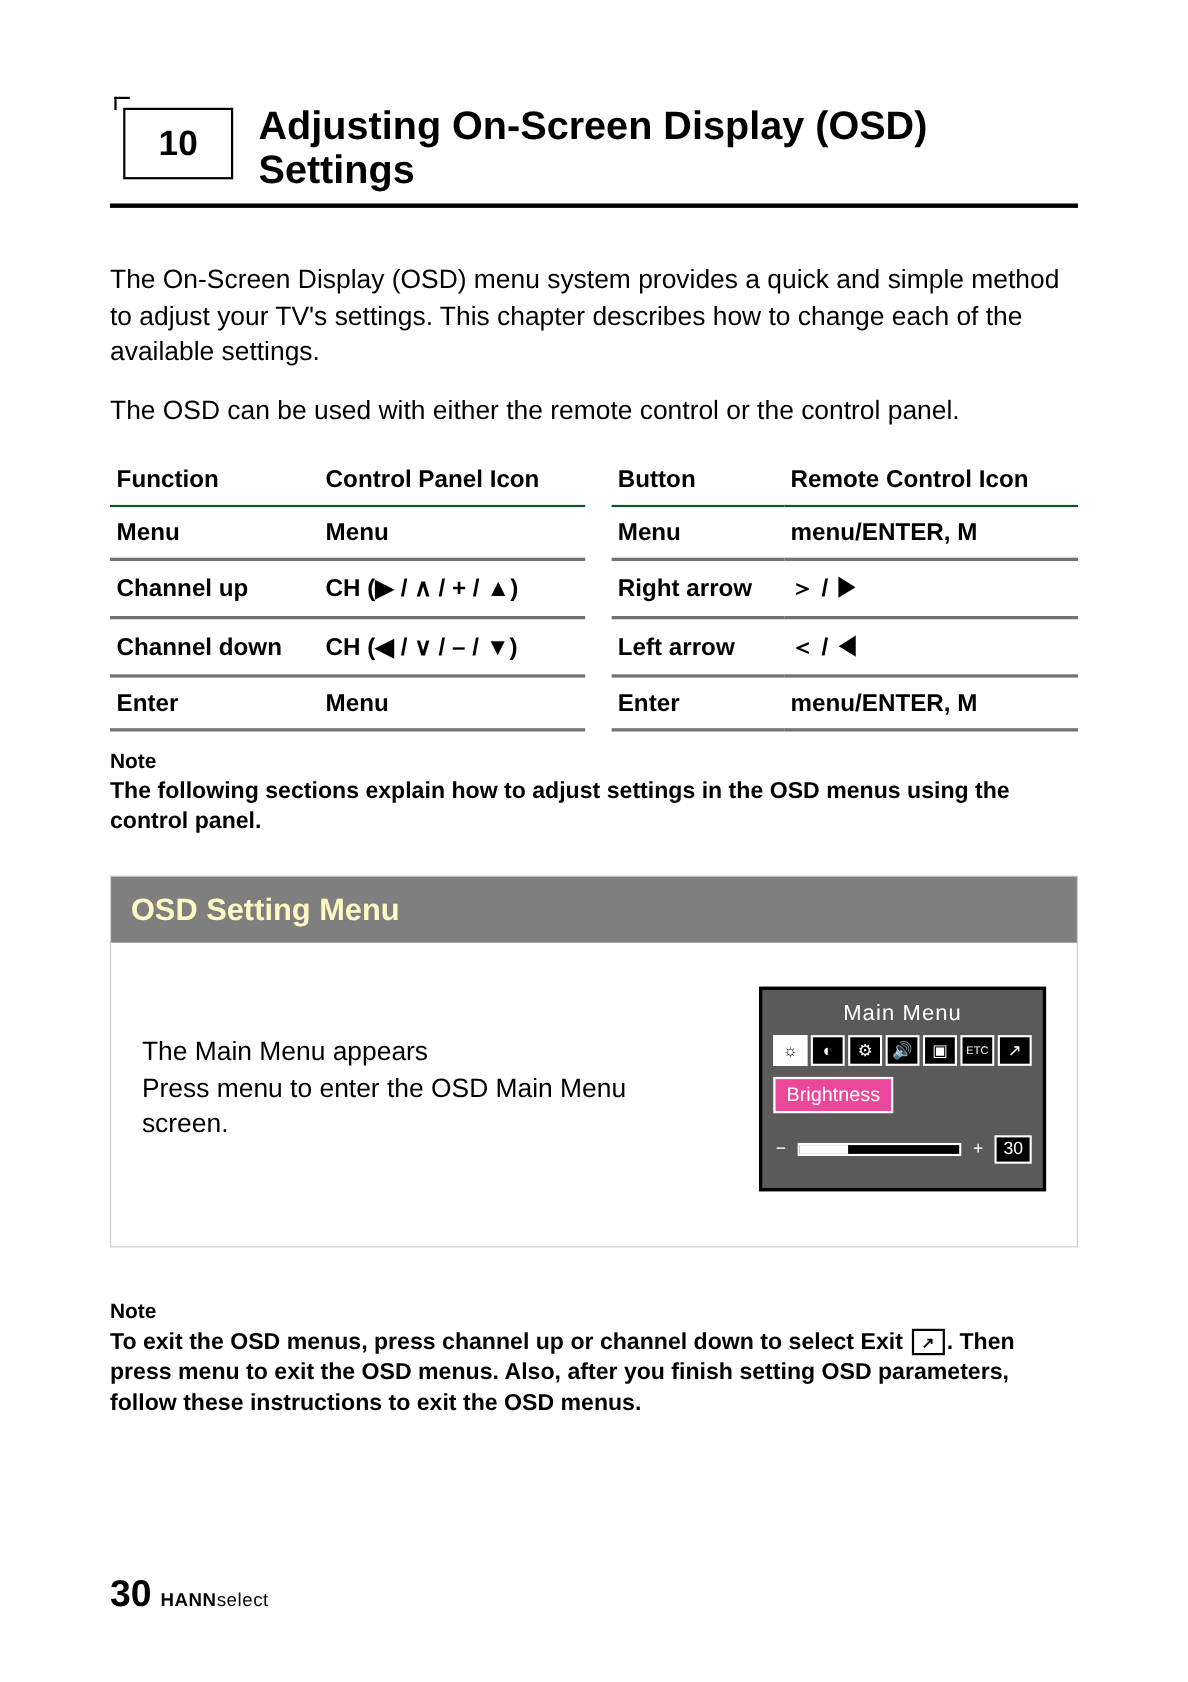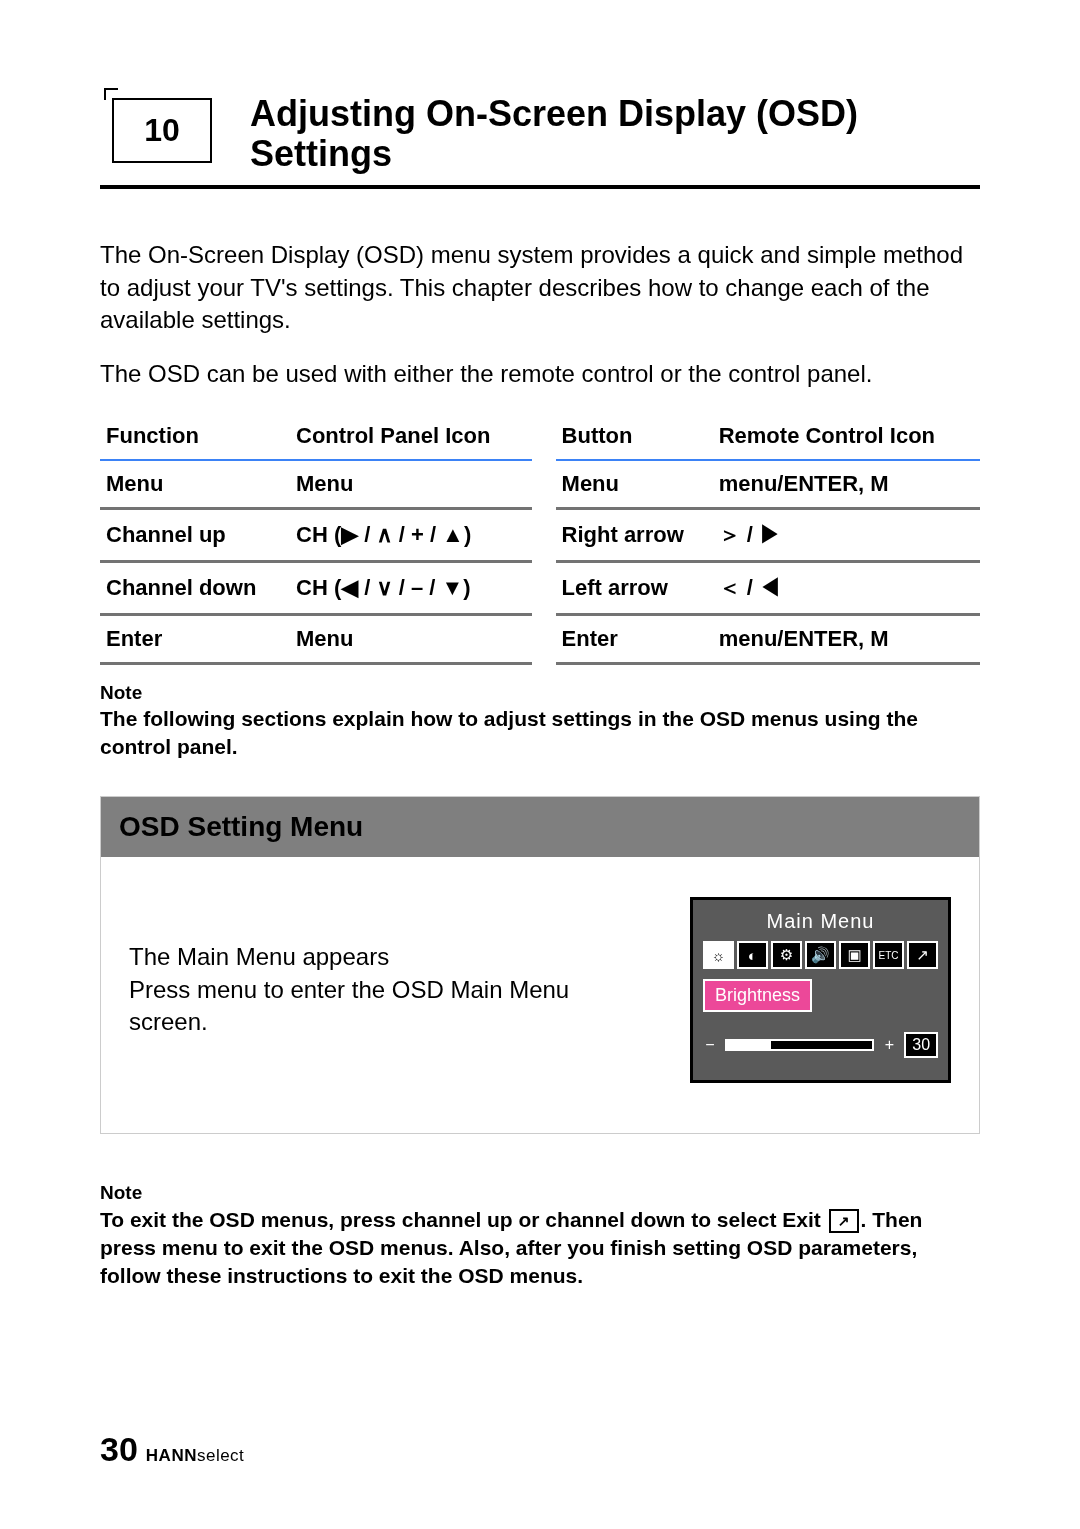--- a/index.html
+++ b/index.html
@@ -15,21 +15,21 @@
     display: flex;
     align-items: flex-start;
     border-bottom: 4px solid #000;
     padding-bottom: 12px;
     margin-bottom: 50px;
   }
   .chapter-number-box {
     position: relative;
     width: 110px;
     height: 76px;
-    margin-right: 40px;
+    margin-right: 25px;
     flex-shrink: 0;
     text-align: right;
   }
   .chapter-number-inner {
     position: absolute;
     border: 2px solid #000;
     width: 100px;
     height: 65px;
     left: 12px;
     top: 8px;
@@ -65,33 +65,33 @@
   }
   table.controls th, table.controls td {
     text-align: left;
     padding: 10px 6px;
     border-bottom: 3px solid #737373;
     vertical-align: middle;
     font-weight: 700;
   }
   table.controls th { font-weight: 700; }
   .col-gap { width: 24px; border-bottom: none !important; }
-  table.controls tr.header-row th { border-bottom: 2px solid #3b82f6; }
+  table.controls tr.header-row th { border-bottom: 2px solid #14532d; }
   .twoline { line-height: 1.1; }
 
   .note-block { margin-top: 16px; font-weight: 700; font-size: 21px; line-height: 1.3; }
   .note-label { font-size: 19px; }
 
   .osd-panel {
     margin-top: 36px;
     border: 1px solid #ccc;
   }
   .osd-panel-header {
     background: #7f7f7f;
-    color: #000000;
+    color: #fef9c3;
     font-size: 28px;
     font-weight: 600;
     padding: 14px 18px;
   }
   .osd-panel-body {
     display: flex;
     align-items: center;
     padding: 40px 28px 50px 28px;
     gap: 40px;
   }

